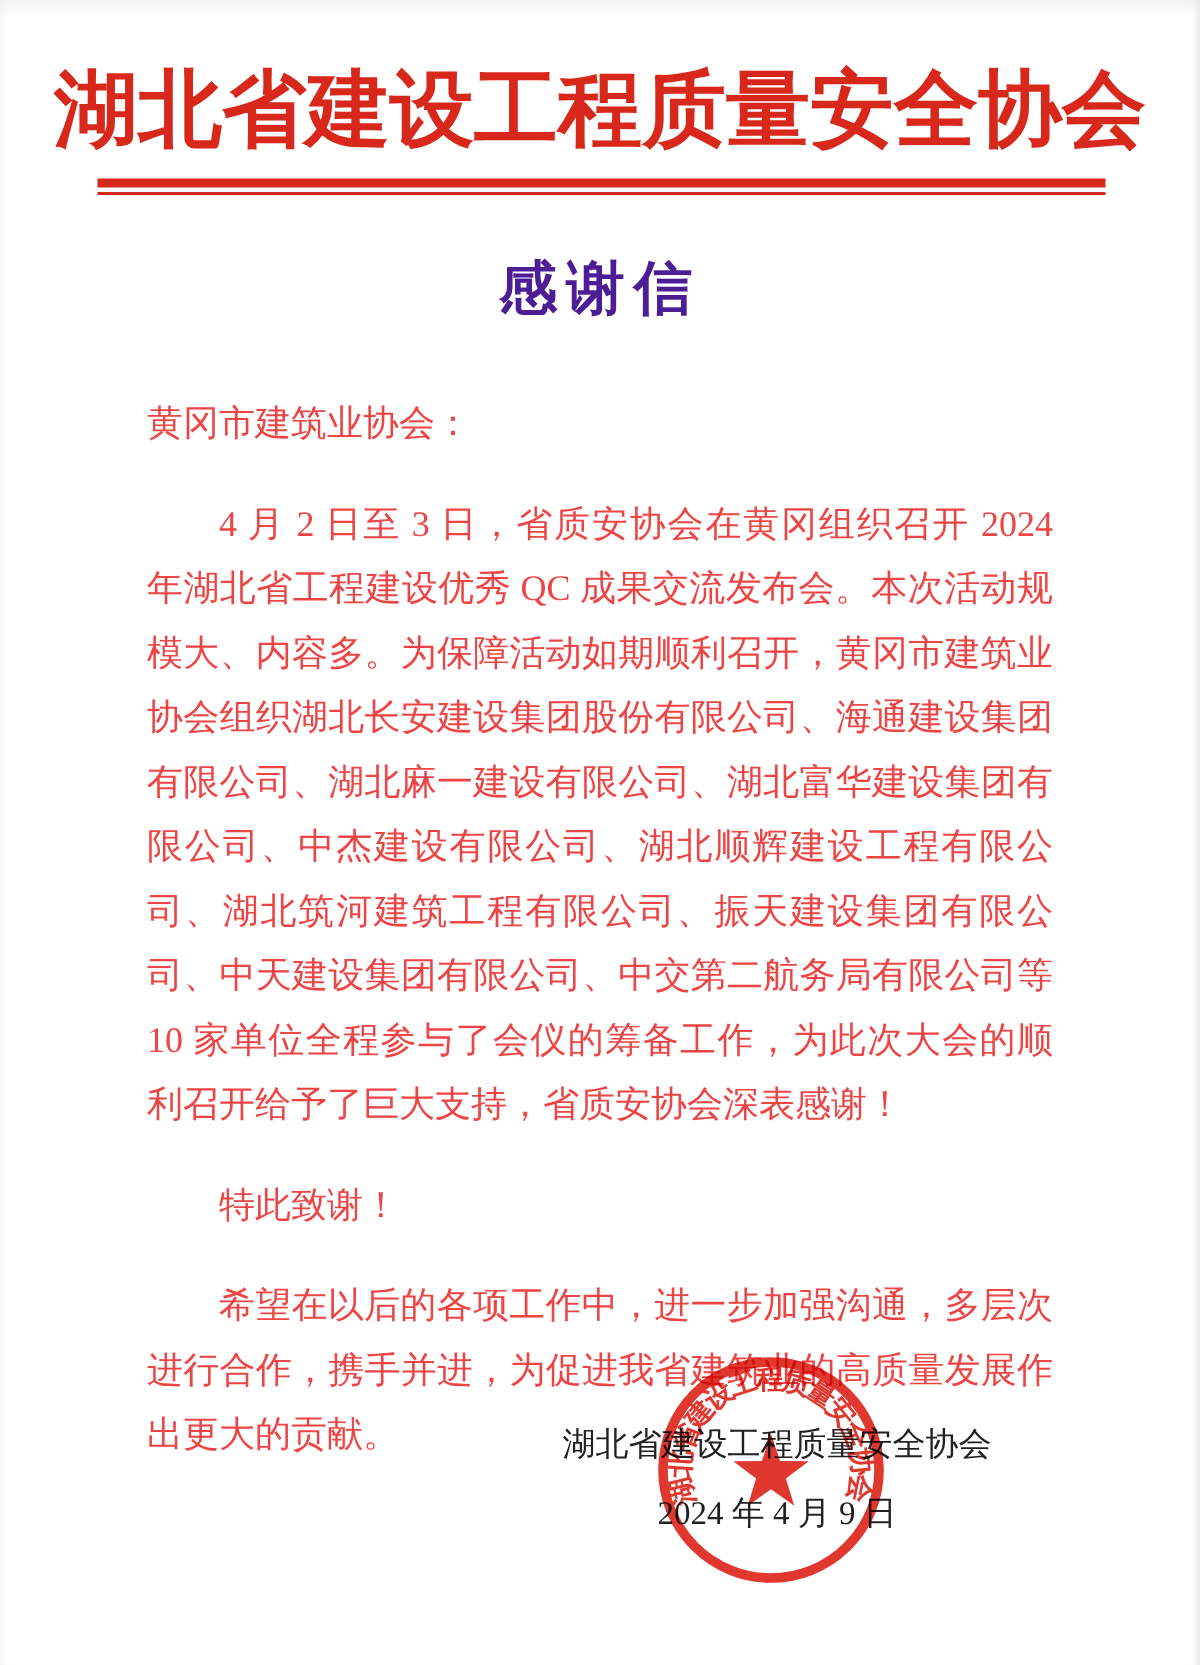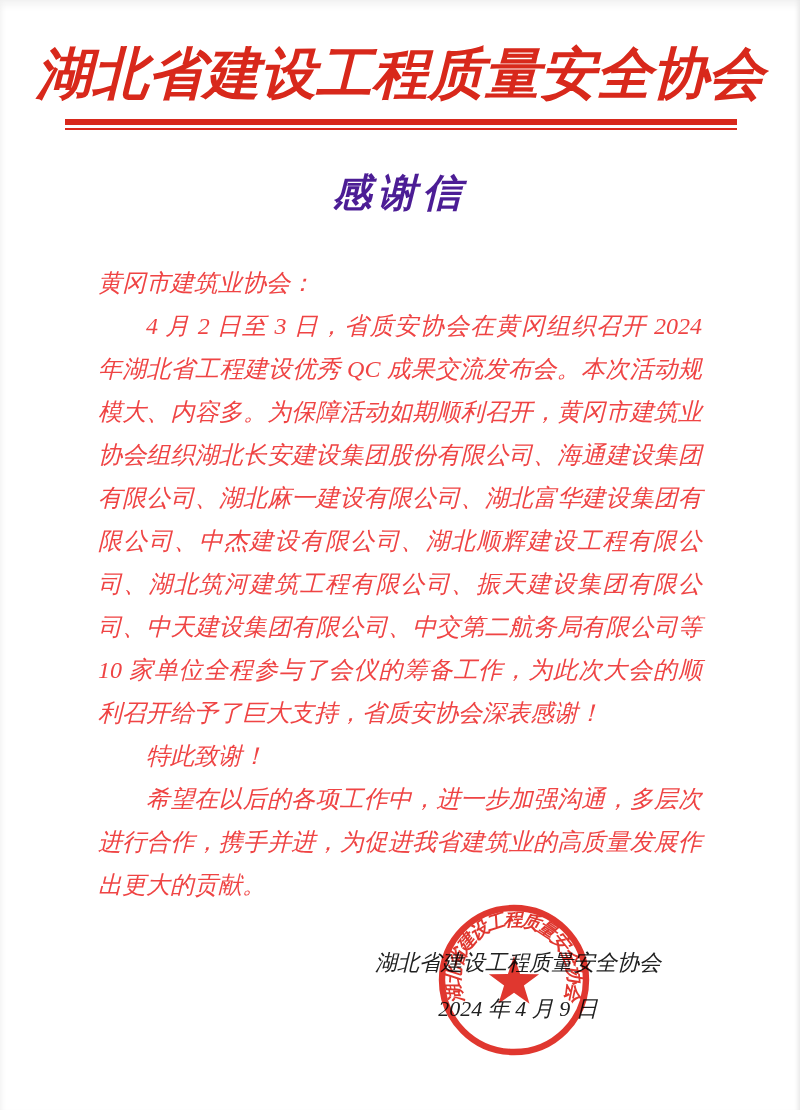--- a/index.html
+++ b/index.html
@@ -12,21 +12,20 @@
     width: 800px;
     height: 1110px;
     margin: 0 auto;
     background: #ffffff;
     overflow: hidden;
     font-family: "Liberation Serif", "DejaVu Serif", serif;
     color: #212121;
     box-shadow: inset -5px 0 4px -3px #e7e7e7,
                 inset 0 12px 10px -8px #f0f0f0,
                 inset 6px 0 5px -4px #f3f3f3;
-    font-style: italic;
   }
 
   
   .org-title {
     position: absolute;
     top: 38px;
     left: 0;
     width: 100%;
     text-align: center;
     font-size: 56px;
@@ -70,20 +69,21 @@
     line-height: 43px;
     text-align: justify;
     color: #ef4444;
   }
   .letter-body p {
     margin: 0;
     padding: 0;
   }
   .letter-body p.indent {
     text-indent: 2em;
+    margin-top: 24px;
   }
 
   
   .sign-block {
     position: absolute;
     top: 940px;
     left: 357px;
     width: 322px;
     text-align: center;
     font-size: 22px;

